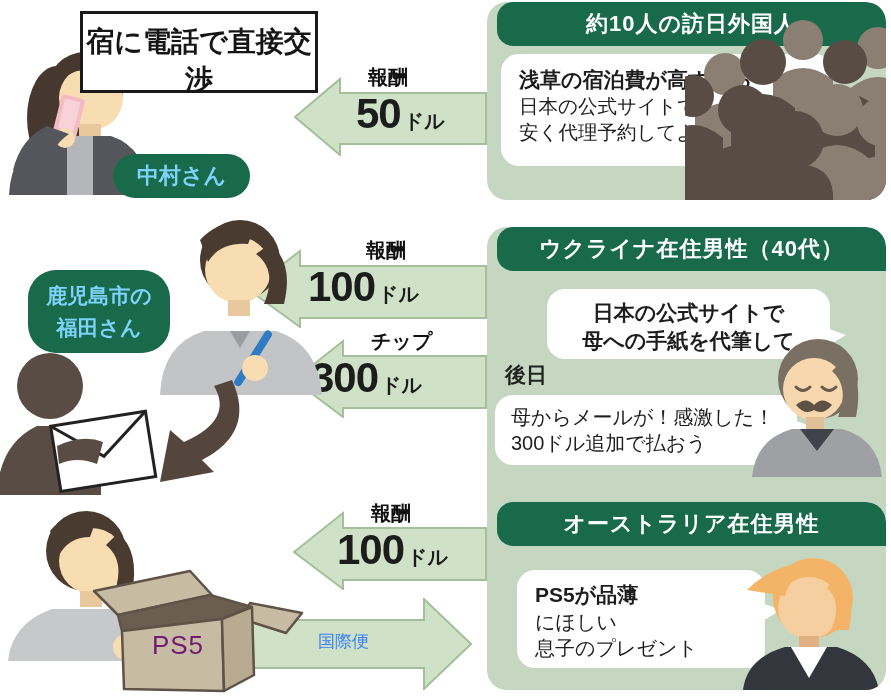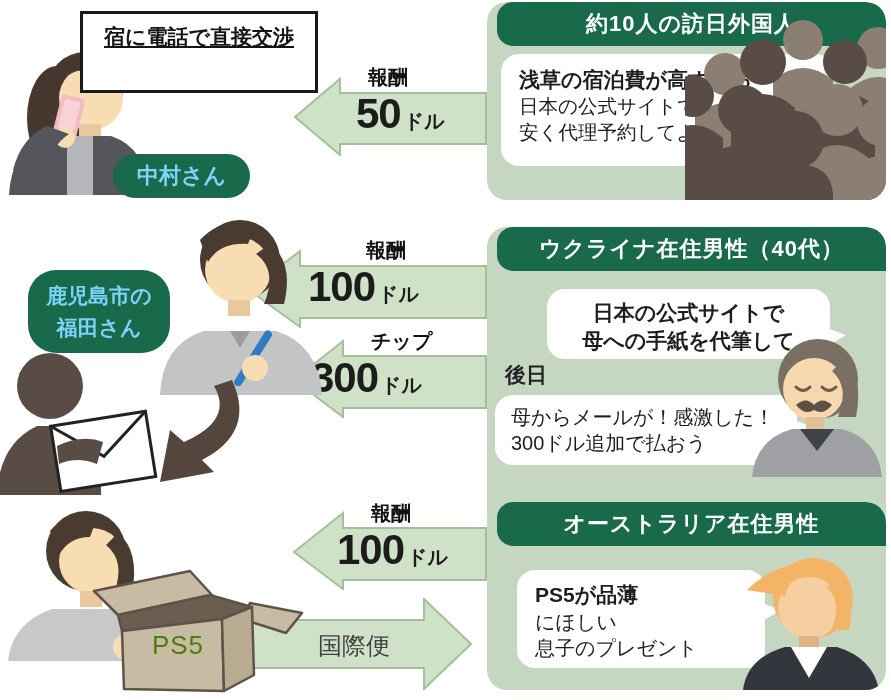--- a/index.html
+++ b/index.html
@@ -24,34 +24,34 @@
         border-bottom:13px solid transparent;border-left:22px solid #fff;}
 
   
   .arrow{position:absolute;}
   .arrow svg{position:absolute;inset:0;}
   .pay-label{position:absolute;background:#fff;padding:0 12px;font-size:20px;font-weight:600;
              color:#111;line-height:27px;white-space:nowrap;}
   .money{position:absolute;color:#1c1c1c;white-space:nowrap;}
   .money .amt{font-size:42px;font-weight:800;letter-spacing:-1px;}
   .money .unit{font-size:20px;font-weight:600;margin-left:3px;}
-  .shiplabel{position:absolute;font-size:24px;color:#404040;}
+  .shiplabel{position:absolute;font-size:17px;color:#3b82f6;}
 
   
   .note-box{position:absolute;left:80px;top:11px;width:232px;height:76px;background:#fff;
             border:3px solid #1a1a1a;text-align:center;color:#151515;z-index:5;}
-  .note-box .n1{font-size:21px;font-weight:bold;margin-top:9px;text-decoration:underline;}
+  .note-box .n1{font-size:28px;font-weight:bold;margin-top:9px;}
   .note-box .n2{font-size:20px;margin-top:3px;}
   .pill{position:absolute;background:#186a4b;color:#7dd3fc;font-weight:bold;text-align:center;z-index:6;}
   #pill-nakamura{left:113px;top:154px;font-size:22px;padding:7px 24px;border-radius:24px;}
   #pill-fukuda{left:28px;top:270px;width:142px;padding:10px 0;font-size:21px;line-height:1.5;border-radius:28px;}
   .later{position:absolute;font-size:21px;font-weight:bold;color:#222;}
   .figure{position:absolute;z-index:2;}
   .ps5label{position:absolute;left:128px;top:630px;width:100px;text-align:center;font-size:26px;
-            color:#4d7c0f;letter-spacing:1px;z-index:8;}
+            color:#701a75;letter-spacing:1px;z-index:8;}
 </style>
 </head>
 <body>
 
 <div class="stage">
 
   <div class="note-box">
     <div class="n1">宿に電話で直接交渉</div>
   </div>
 

